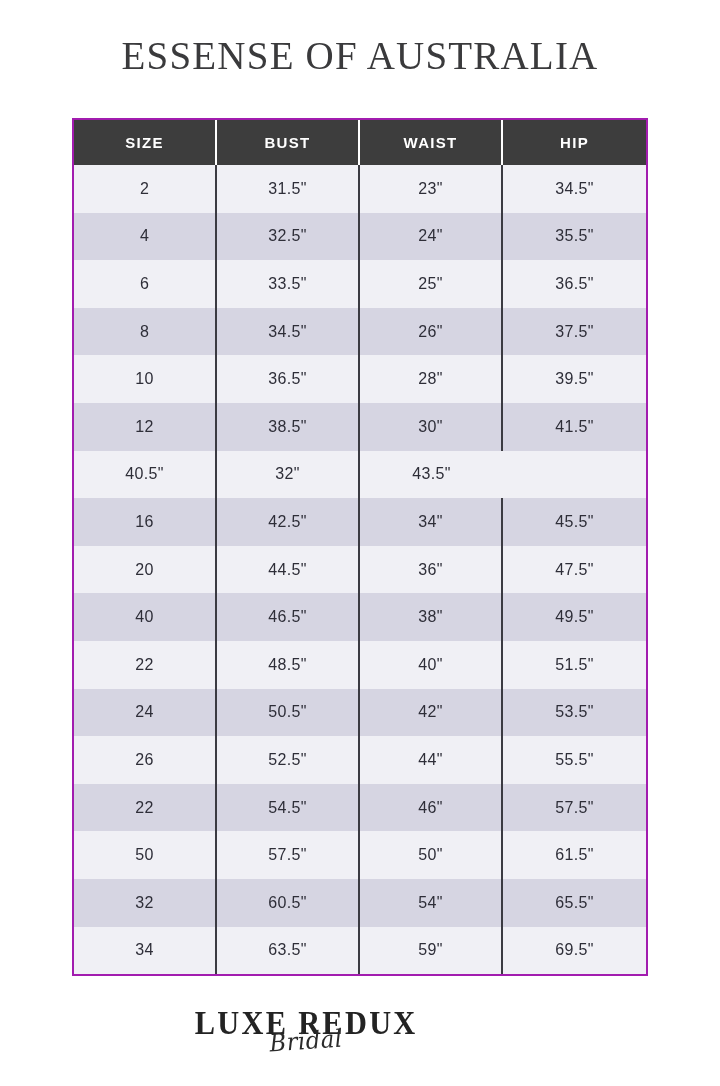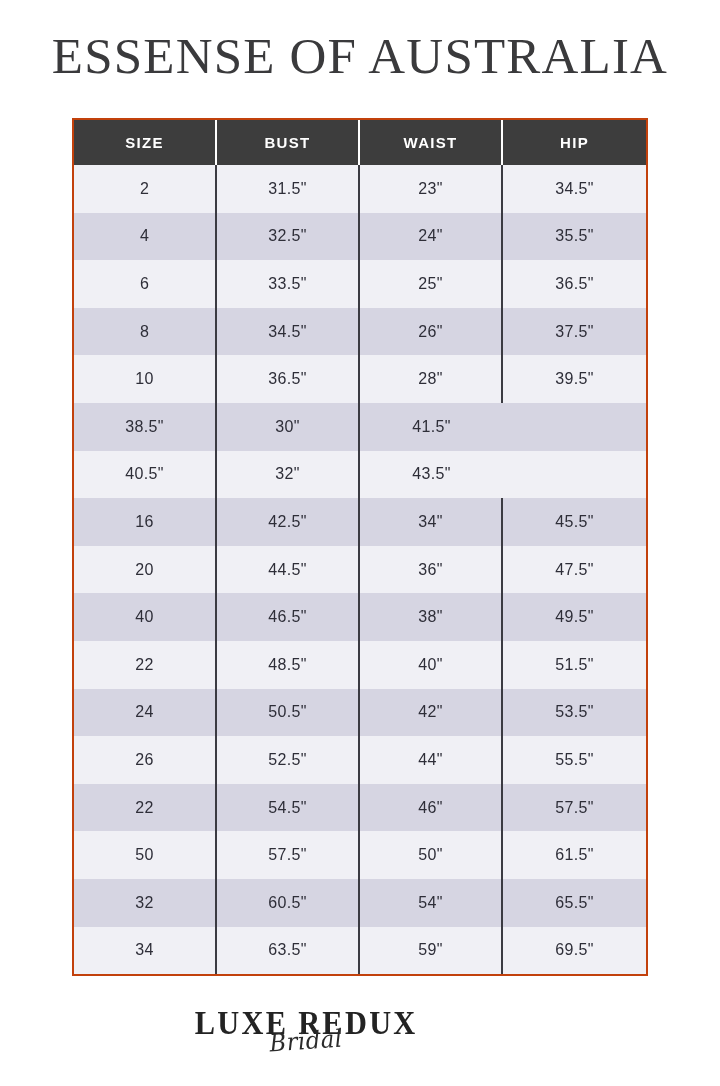--- a/index.html
+++ b/index.html
@@ -17,35 +17,35 @@
   }
 
   
   .brand-title {
     position: absolute;
     top: 28px;
     left: 0;
     width: 720px;
     text-align: center;
     font-family: "Liberation Serif", serif;
-    font-size: 51px;
+    font-size: 39px;
     line-height: 56px;
     font-weight: 400;
     letter-spacing: 1.2px;
     color: #3a3a3c;
     white-space: nowrap;
   }
 
   
   .size-chart {
     position: absolute;
     left: 72px;
     top: 118px;
     width: 576px;
-    border: 2px solid #c2410c;
+    border: 2px solid #a21caf;
     box-sizing: border-box;
     background: #f0f0f5;
   }
 
   .chart-head {
     display: flex;
     background: #3d3d3d;
     height: 45px;
     box-sizing: border-box;
   }
@@ -158,20 +158,21 @@
         <div class="td">26"</div>
         <div class="td">37.5"</div>
       </div>
       <div class="chart-row odd">
         <div class="td">10</div>
         <div class="td">36.5"</div>
         <div class="td">28"</div>
         <div class="td">39.5"</div>
       </div>
       <div class="chart-row even">
+        <div class="td">12</div>
         <div class="td">38.5"</div>
         <div class="td">30"</div>
         <div class="td">41.5"</div>
       </div>
       <div class="chart-row odd">
         <div class="td">40.5"</div>
         <div class="td">32"</div>
         <div class="td">43.5"</div>
       </div>
       <div class="chart-row even">

